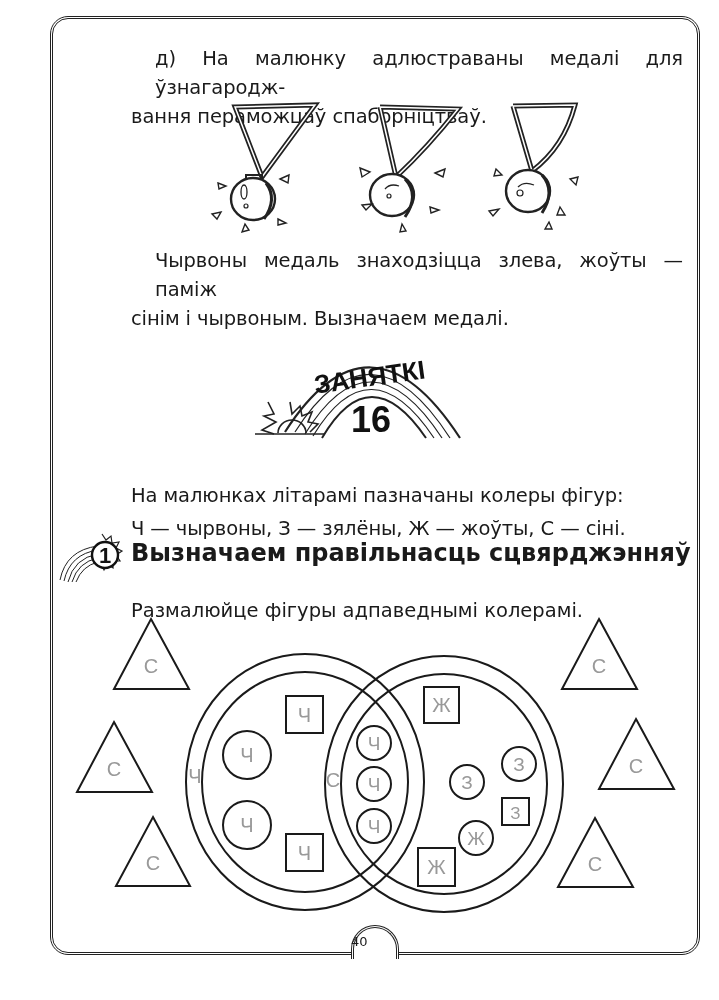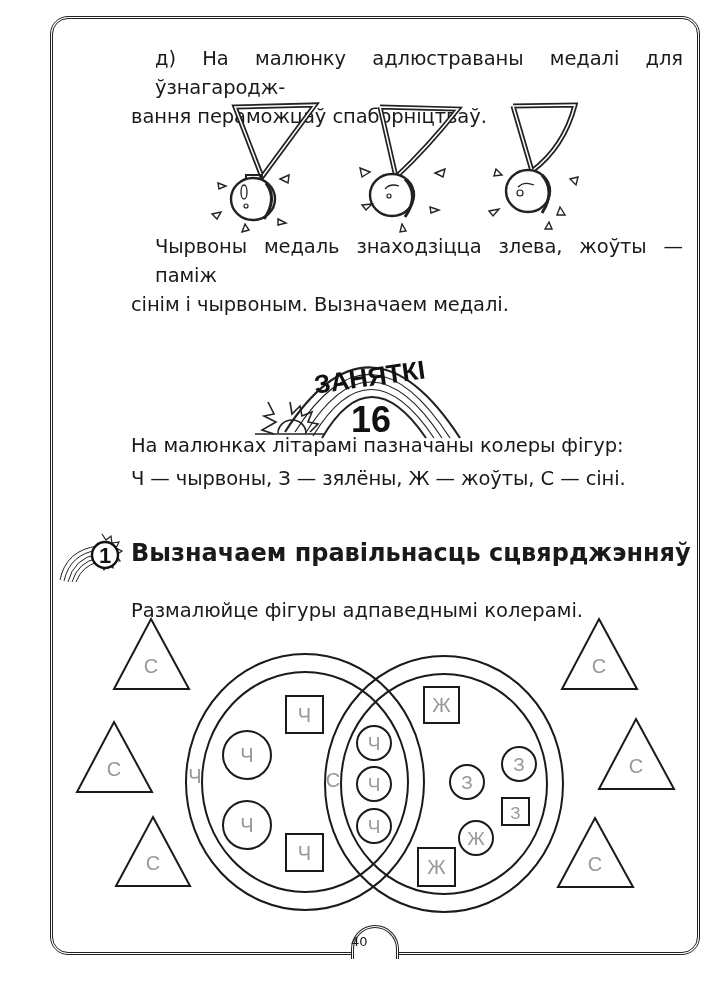--- a/index.html
+++ b/index.html
@@ -55,21 +55,21 @@
     <path d="M313 11 L375 10 Q364 52 332 76 L313 11" stroke-width="5"></path>
     <path d="M313 11 L375 10 Q364 52 332 76 L313 11" stroke="#fff" stroke-width="1.5"></path>
     <ellipse cx="328" cy="96" rx="22" ry="21" fill="#fff"></ellipse>
     <path d="M342 80 Q356 96 342 118" stroke-width="3"></path>
     <path d="M318 92 q6 -6 16 -2" stroke-width="1.3"></path>
     <circle cx="320" cy="98" r="3" stroke-width="1.2"></circle>
     <path d="M296 74 l6 6 l-8 1z M370 84 l8 -2 l-2 8z M289 116 l10 -2 l-6 7z M360 112 l5 8 l-8 0z M345 134 l4 -7 l3 7z" stroke-width="1.4"></path>
   </g>
 </svg>
 
-<div class="para" style="top:232px;">
+<div class="para" style="top:246px;">
   <span class="ln jl">Чырвоны медаль знаходзіцца злева, жоўты — паміж</span>
   <span class="ln">сінім і чырвоным. Вызначаем медалі.</span>
 </div>
 
 <svg style="position:absolute;left:250px;top:320px;" width="240" height="125" viewBox="0 0 240 125">
   <g fill="none" stroke="#222">
     <path d="M35 112 Q120 -20 210 118" stroke-width="2.2"></path>
     <path d="M45 112 Q120 -6 200 118" stroke-width="1.2"></path>
     <path d="M55 114 Q120 8 192 118" stroke-width="1.2"></path>
     <path d="M63 116 Q120 22 184 118" stroke-width="1.2"></path>
@@ -77,21 +77,21 @@
   </g>
   <g fill="none" stroke="#222" stroke-width="1.6">
     <path d="M28 113 a14 13 0 0 1 28 0"></path>
     <path d="M18 82 l6 12 l-10 2 l12 6 l-14 8 l12 4 M40 82 l2 12 l8 -8 l2 10 l10 -4 l-4 10 l10 2 l-8 8"></path>
     <path d="M5 114 l70 0"></path>
   </g>
   <text x="120" y="66" text-anchor="middle" font-size="26" font-weight="bold" fill="#111" transform="rotate(-8 120 60)">ЗАНЯТКІ</text>
   <text x="121" y="112" text-anchor="middle" font-size="36" font-weight="bold" fill="#111">16</text>
 </svg>
 
-<div class="para" style="top:429px; line-height:33px;">
+<div class="para" style="top:479px; line-height:33px;">
   <span class="ln">На малюнках літарамі пазначаны колеры фігур:</span>
   <span class="ln">Ч — чырвоны, З — зялёны, Ж — жоўты, С — сіні.</span>
 </div>
 
 <svg style="position:absolute;left:58px;top:528px;" width="72" height="56" viewBox="0 0 72 56">
   <g fill="none" stroke="#222" stroke-width="1">
     <path d="M2 52 Q8 22 40 18"></path>
       <path d="M6 53 Q12 26 40 22"></path>
       <path d="M10 54 Q16 30 40 26"></path>
     <path d="M14 54 Q20 34 40 30"></path>

